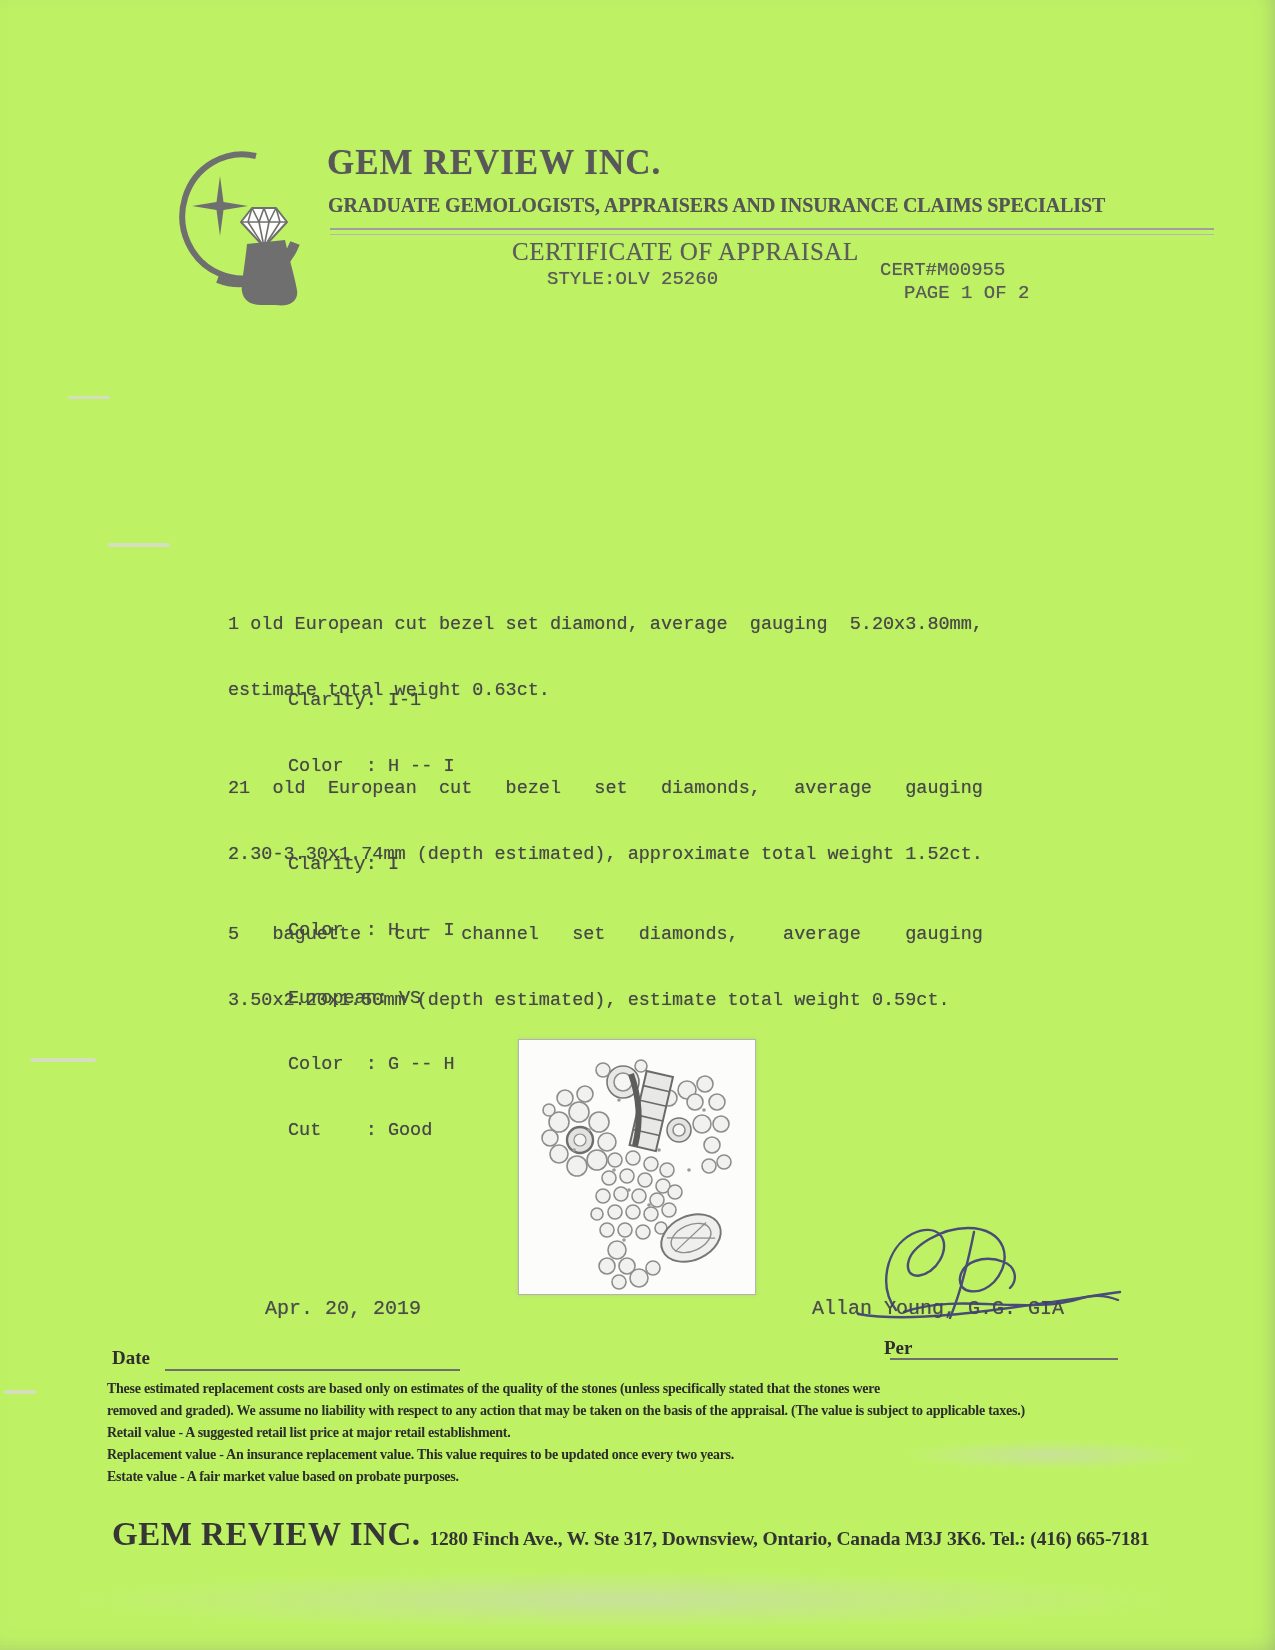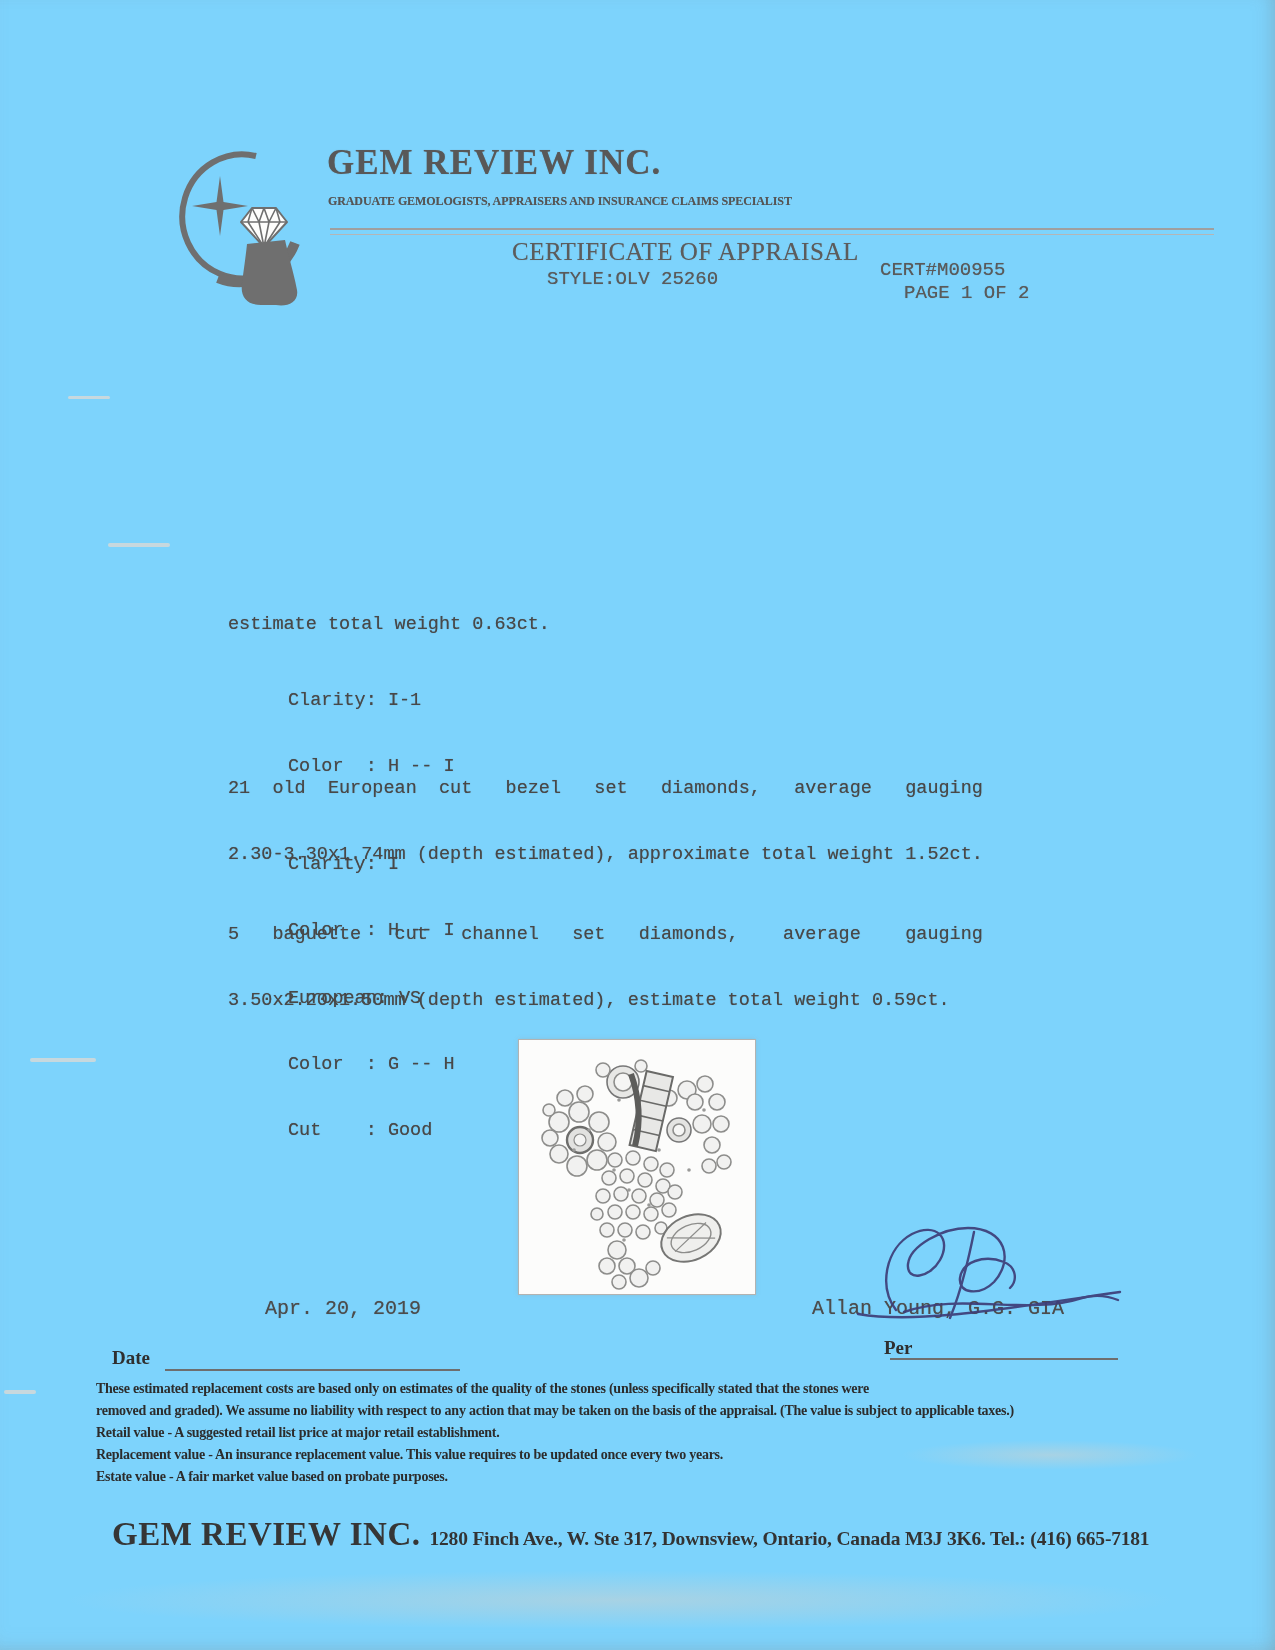--- a/index.html
+++ b/index.html
@@ -1,38 +1,38 @@
 <!DOCTYPE html>
 <html><head>
 <meta charset="utf-8">
 <style>
   html,body{margin:0;padding:0;background:#e9e9e7;}
   #page{
     position:relative;width:1275px;height:1650px;margin:0 auto;
-    background:#7dd3fc;overflow:hidden;
+    background:#bef264;overflow:hidden;
     font-family:"Liberation Serif",serif;
     box-shadow:inset -14px 0 22px -16px rgba(120,120,120,.45),
                inset 0 -14px 22px -16px rgba(140,140,140,.35);
   }
   .abs{position:absolute;}
   
   .tw{
     font-family:"Liberation Mono","DejaVu Sans Mono",monospace;
     color:#484848;white-space:pre;
     text-shadow:0 0 .7px rgba(72,72,72,.65);
   }
   .body-text{font-size:18.5px;line-height:22px;}
   .specs{padding-left:60px;}
   
   .company-name{
     font-size:35px;font-weight:bold;color:#585858;letter-spacing:1px;
     text-shadow:0 0 .8px rgba(90,90,90,.6);white-space:nowrap;
   }
   .tagline{
-    font-size:12px;font-weight:bold;color:#555;letter-spacing:-0.1px;
+    font-size:20px;font-weight:bold;color:#555;letter-spacing:-0.1px;
     text-shadow:0 0 .6px rgba(90,90,90,.55);white-space:nowrap;
   }
   .hrule{width:884px;height:4px;border-top:2px solid #9f9f9f;border-bottom:1px solid #b5b5b5;}
   .cert-title{
     font-size:25px;font-weight:normal;color:#5c5c5c;letter-spacing:.5px;
     text-shadow:0 0 .7px rgba(95,95,95,.6);white-space:nowrap;
   }
   .hdr-mono{font-size:19px;color:#5a5a5a;}
   .sig-mono{font-size:20px;color:#4c4c4c;}
   
@@ -86,20 +86,21 @@
   <div class="abs cert-title" style="left:512px;top:238px;">CERTIFICATE OF APPRAISAL</div>
 
   <div class="abs tw hdr-mono" style="left:547px;top:268px;">STYLE:OLV 25260</div>
 
   <div class="abs tw hdr-mono" style="left:880px;top:259px;">CERT#M00955</div>
 
   <div class="abs tw hdr-mono" style="left:880px;top:282px;margin-left:24px;">PAGE 1 OF 2</div>
 
 
   <div class="abs tw body-text" style="left:228px;top:570px;">
+    <div>1 old European cut bezel set diamond, average  gauging  5.20x3.80mm,</div>
     <div>estimate total weight 0.63ct.</div>
   </div>
   <div class="abs tw body-text specs" style="left:228px;top:646px;">
     <div>Clarity: I-1</div>
     <div>Color  : H -- I</div>
   </div>
 
   <div class="abs tw body-text" style="left:228px;top:734px;">
     <div>21  old  European  cut   bezel   set   diamonds,   average   gauging</div>
     <div>2.30-3.30x1.74mm (depth estimated), approximate total weight 1.52ct.</div>
@@ -230,21 +231,21 @@
       </g>
     </svg>
   </div>
 
   <div class="abs sig-label" style="left:844px;top:1337px;margin-left:40px;">Per</div>
   <div class="abs sig-line" style="left:890px;top:1358px;width:228px;"></div>
 
   <div class="abs sig-label" style="left:112px;top:1347px;">Date</div>
   <div class="abs sig-line" style="left:165px;top:1369px;width:295px;"></div>
 
-  <div class="abs" style="left:96px;top:1378px;font-family:Liberation Serif, serif;">
+  <div class="abs" style="left:107px;top:1378px;font-family:Liberation Serif, serif;">
     <div class="fine">These estimated replacement costs are based only on estimates of the  quality of the stones (unless specifically stated that the stones were</div>
     <div class="fine">removed and graded). We assume no liability with respect to any action that may be taken on the basis of the appraisal. (The value is subject to applicable taxes.)</div>
     <div class="fine">Retail value - A suggested retail list price at major retail establishment.</div>
     <div class="fine">Replacement value - An insurance replacement value. This value requires to be updated once every two years.</div>
     <div class="fine">Estate value - A fair market value based on probate purposes.</div>
   </div>
 
   <div class="abs footer-row" style="left:112px;top:1516px;">
     <span class="footer-company">GEM REVIEW INC.</span>
     <span class="footer-address">1280 Finch Ave., W. Ste 317, Downsview, Ontario, Canada M3J 3K6.  Tel.: (416) 665-7181</span>

